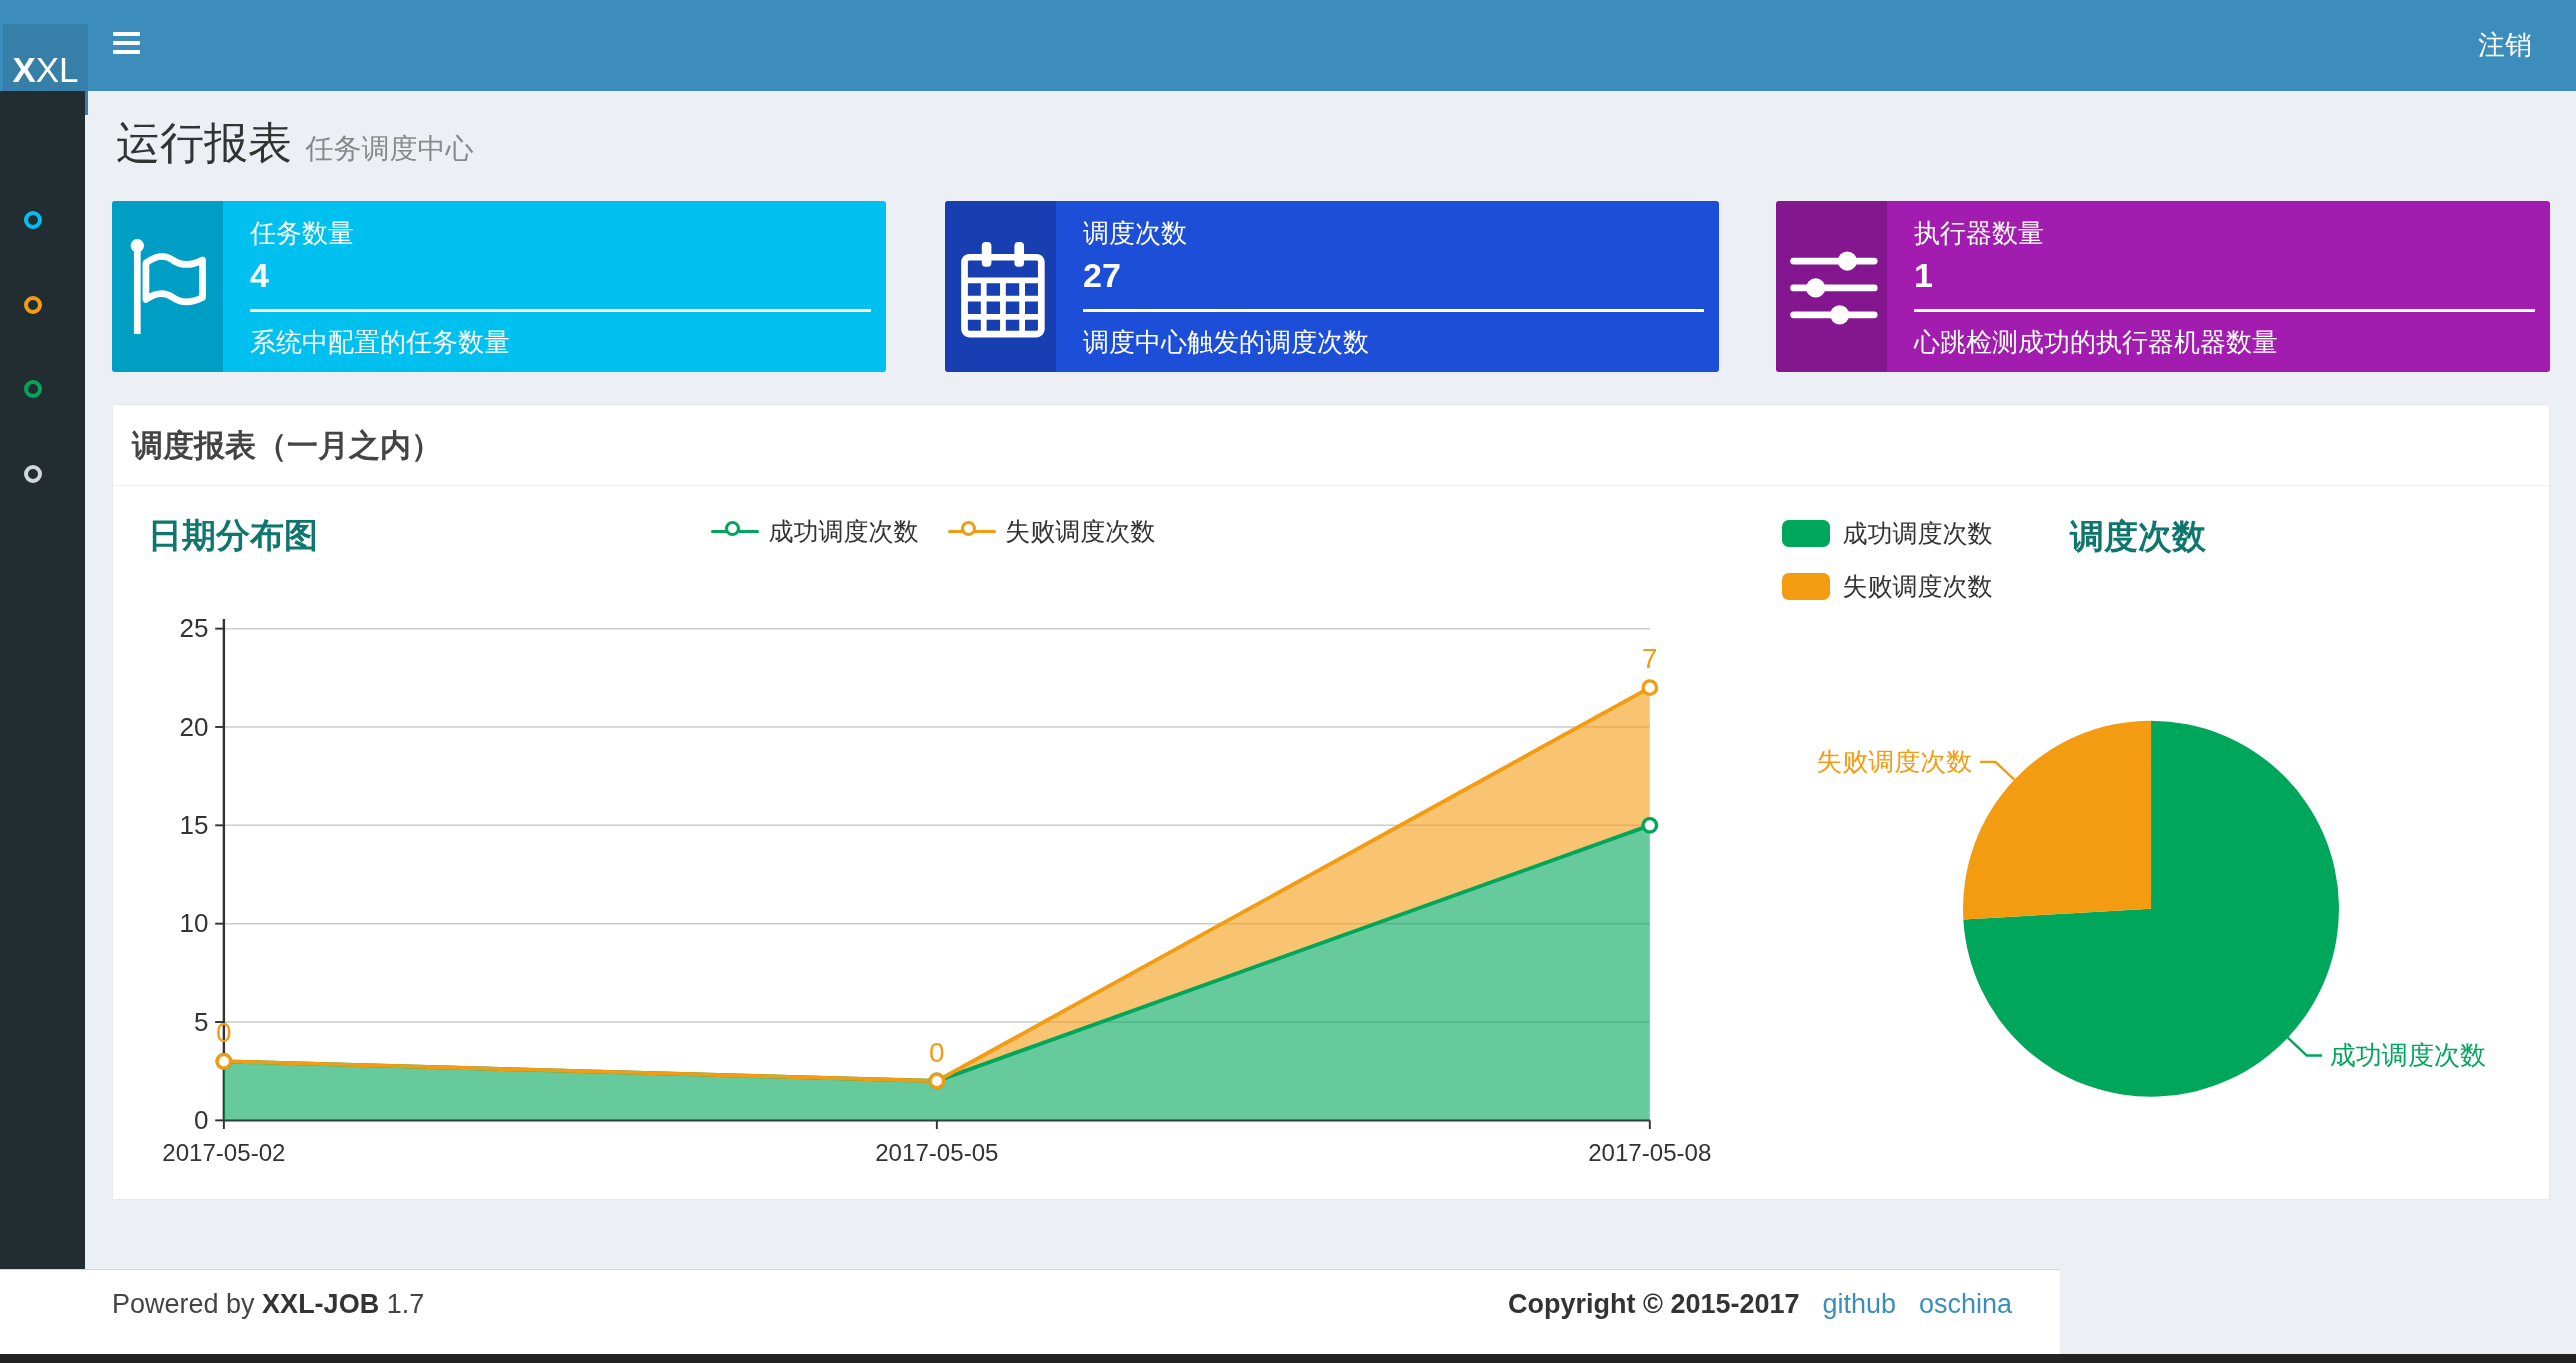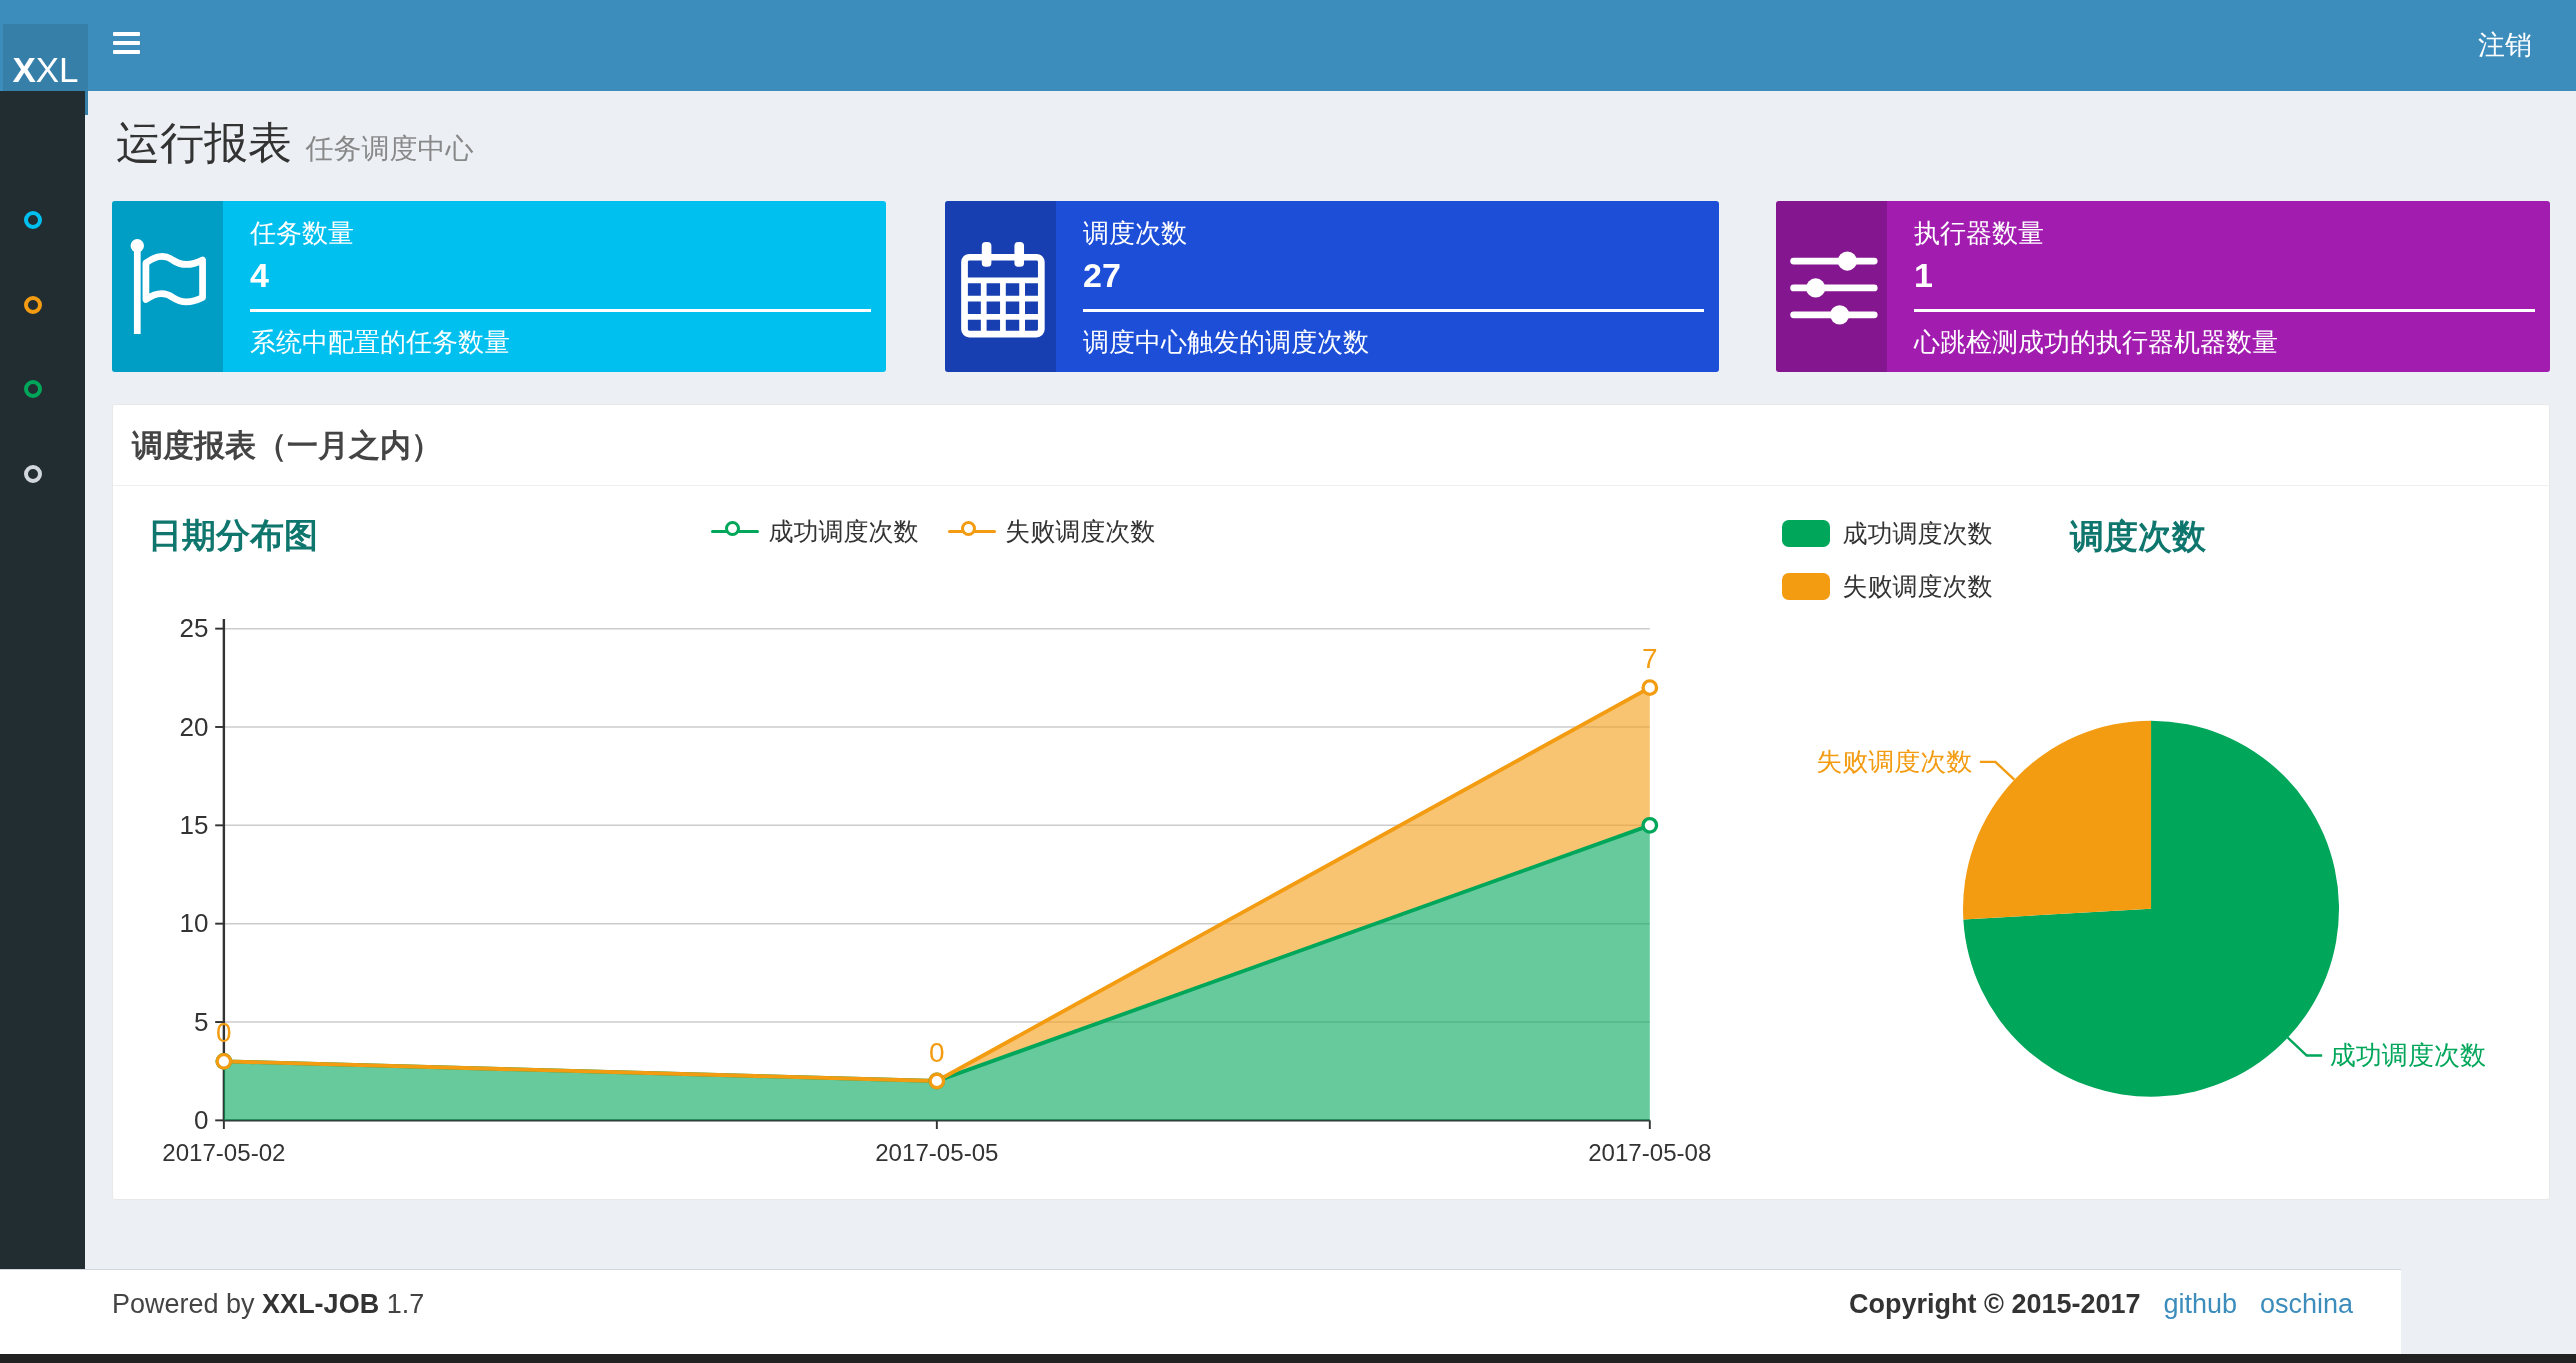--- a/index.html
+++ b/index.html
@@ -59,21 +59,21 @@
   .pie-legend .plg-row { display:flex; align-items:center; gap:12.5px; margin-bottom:20px; cursor:pointer; }
   .pie-legend .swatch { width:48px; height:27px; border-radius:6.7px; }
   .pie-legend .ptext { font-size:25px; color:#333; }
 
   svg { position:absolute; }
   svg text { font-family:"Liberation Sans","DejaVu Sans",sans-serif; }
   #line-svg { left:0; top:184px; }
   #pie-svg  { left:1662px; top:174px; }
 
   
-  .footer { position:absolute; left:0; top:1269px; width:2401px; height:85px; background:#fff;
+  .footer { position:absolute; left:0; top:1269px; width:2060px; height:85px; background:#fff;
             border-top:1px solid #d2d6de; display:flex; align-items:center; justify-content:space-between;
             padding:0 48px 16px 112px; font-size:27px; color:#444; }
   .footer b { color:#333; font-weight:700; }
   .footer .links a { text-decoration:none; font-weight:400; margin-left:15.4px; cursor:pointer; }
   .bottom-strip { position:absolute; left:0; top:1354px; width:2576px; height:9.6px; background:#222; }
 </style>
 </head>
 <body>
 
 <div id="page">

